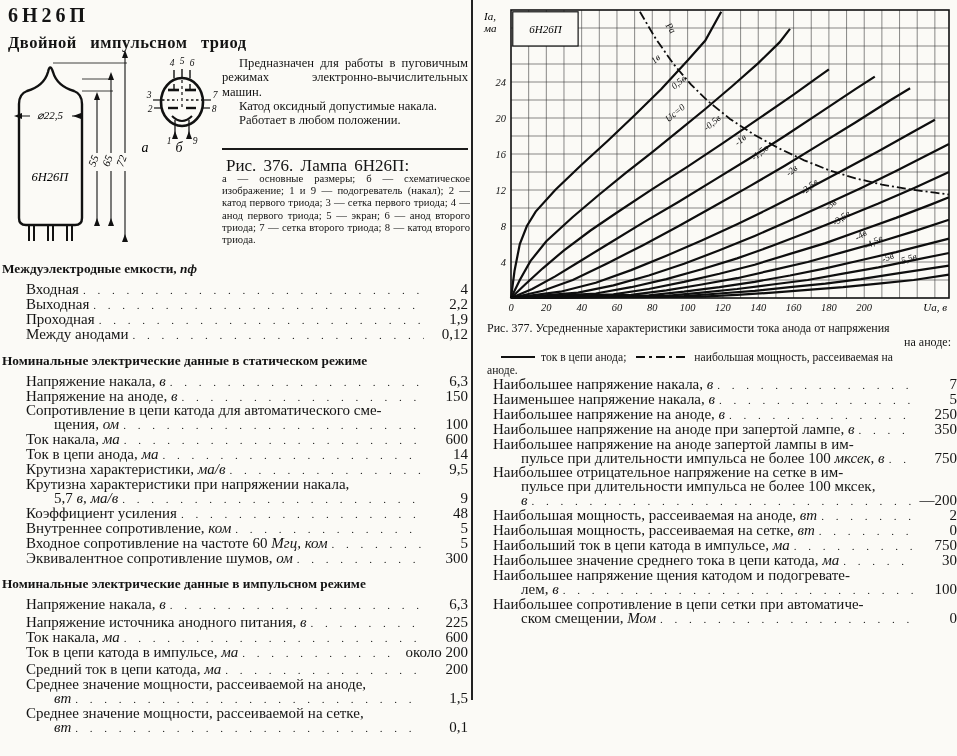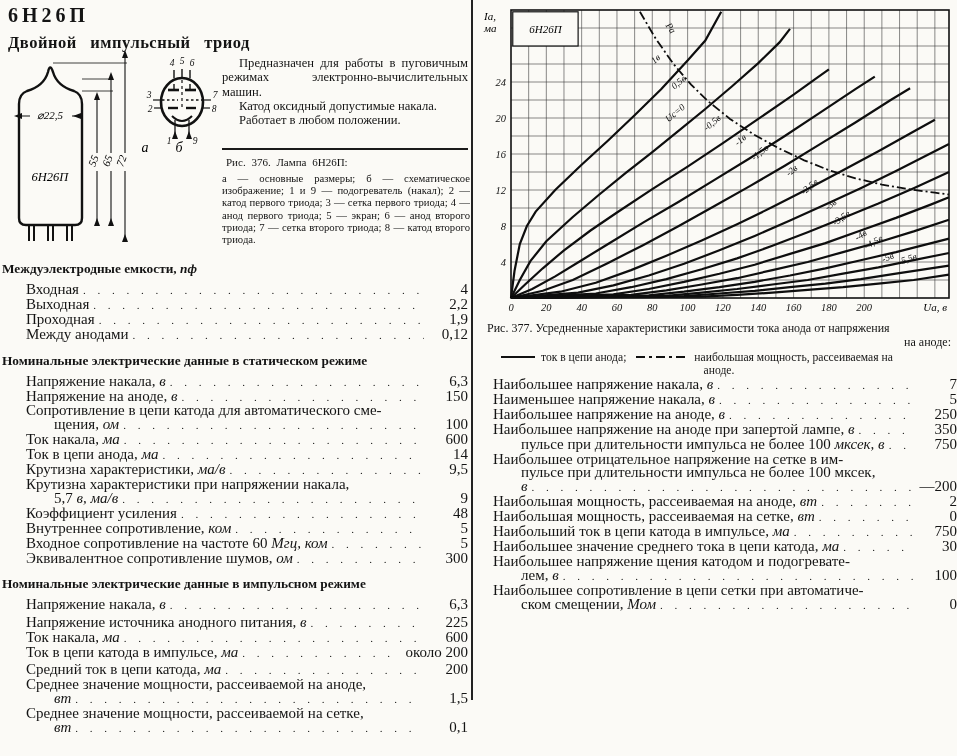--- a/index.html
+++ b/index.html
@@ -6,30 +6,30 @@
   body{width:957px;height:756px;position:relative;background:#fbfaf6;color:#141414;
        font-family:"Liberation Serif","DejaVu Serif",serif;overflow:hidden;}
   .abs{position:absolute;}
   
   #h1{left:8px;top:4px;font-size:20px;font-weight:bold;letter-spacing:4px;}
   #h2{left:8px;top:33px;font-size:16.5px;font-weight:bold;word-spacing:9px;letter-spacing:.5px;}
   #figsvg{left:2px;top:50px;}
   #intro{left:222px;top:56px;width:246px;font-size:12.6px;line-height:14.3px;text-align:justify;}
   #intro p{margin:0;text-indent:17px;}
   #rule376{left:222px;top:148px;width:246px;height:2px;background:#1a1a1a;}
-  #cap376t{left:226px;top:156px;font-size:11px;word-spacing:3px;}
+  #cap376t{left:226px;top:156px;font-size:17px;word-spacing:3px;}
   #cap376b{left:222px;top:172px;width:248px;font-size:10.7px;line-height:12.2px;text-align:justify;}
   #leftflow{left:2px;top:251px;width:466px;}
   #rightcol{left:479px;top:0;width:478px;}
   #divider{left:471px;top:0;width:2px;height:700px;background:#222;}
   #chart{left:481px;top:4px;}
   #cap377{left:487px;top:322px;width:464px;font-size:12px;line-height:13.5px;}
   #cap377 .r{text-align:right;}
   #legend377{left:487px;top:351px;width:464px;font-size:11.6px;line-height:13px;}
-  #legend377 .r{text-align:center;}
+  #legend377 .r{text-align:left;}
   .sline{display:inline-block;width:34px;height:2.4px;background:#111;vertical-align:middle;margin:0 6px 3px 14px;}
   .ddline{display:inline-block;width:52px;height:2.2px;vertical-align:middle;margin:0 6px 3px 10px;
     background:repeating-linear-gradient(90deg,#111 0 9px,transparent 9px 13px,#111 13px 16px,transparent 16px 20px);}
   
   .shead{font-weight:bold;font-size:13.3px;margin:10px 0 6px 0;}
   .rowblk{padding-left:24px;}
   .rline,.rlast{font-size:15px;line-height:13.9px;}
   .rlast{display:flex;align-items:baseline;}
   .cont{padding-left:28px;}
   .u{font-style:italic;}
@@ -41,21 +41,21 @@
   #limitshead{padding-left:18px;margin-top:12px;}
   #genlines div{font-size:12.6px;line-height:14.6px;padding-left:26px;}
   #pulserows .rowblk:nth-child(3){margin-top:3px;}
   #pulserows .rowblk:nth-child(6){margin-top:2px;}
   svg text{font-family:"Liberation Serif","DejaVu Serif",serif;}
 </style>
 </head>
 <body>
 
 <div class="abs" id="h1">6Н26П</div>
-<div class="abs" id="h2">Двойной импульсный триод</div>
+<div class="abs" id="h2">Двойной импульсном триод</div>
 
 <svg class="abs" id="figsvg" width="218" height="202" viewBox="0 0 218 202">
   <defs>
     <marker id="ar" markerWidth="9" markerHeight="8" refX="7.5" refY="4" orient="auto" markerUnits="userSpaceOnUse">
       <path d="M0.5,4 L8.5,1 L8.5,7 Z" fill="#111"></path>
     </marker>
   </defs>
 
   <g stroke="#111" fill="none" stroke-width="2.4">
     <path d="M17,168 L17,54 Q17,44 25,41 Q42,36 46,22 Q48,13 51,22 Q55,36 72,41 Q80,44 80,54 L80,168 Q80,175 73,175 L24,175 Q17,175 17,168 Z"></path>
@@ -450,20 +450,21 @@
         </div>
       </div>
       <div class="rowblk">
         <div class="rlast">
           <span class="lab">Наибольшее напряжение на аноде при запертой лампе,<span class="u"> в</span></span>
           <span class="lead"></span>
           <span class="val">350</span>
         </div>
       </div>
       <div class="rowblk">
+        <div class="rline">Наибольшее напряжение на аноде запертой лампы в им-</div>
         <div class="cont rlast">
           <span class="lab">пульсе при длительности импульса не более 100<span class="u"> мксек, в</span></span>
           <span class="lead"></span>
           <span class="val">750</span>
         </div>
       </div>
       <div class="rowblk">
         <div class="rline">Наибольшее отрицательное напряжение на сетке в им-</div>
         <div class="cont rline">пульсе при длительности импульса не более 100 мксек,</div>
         <div class="cont rlast">

